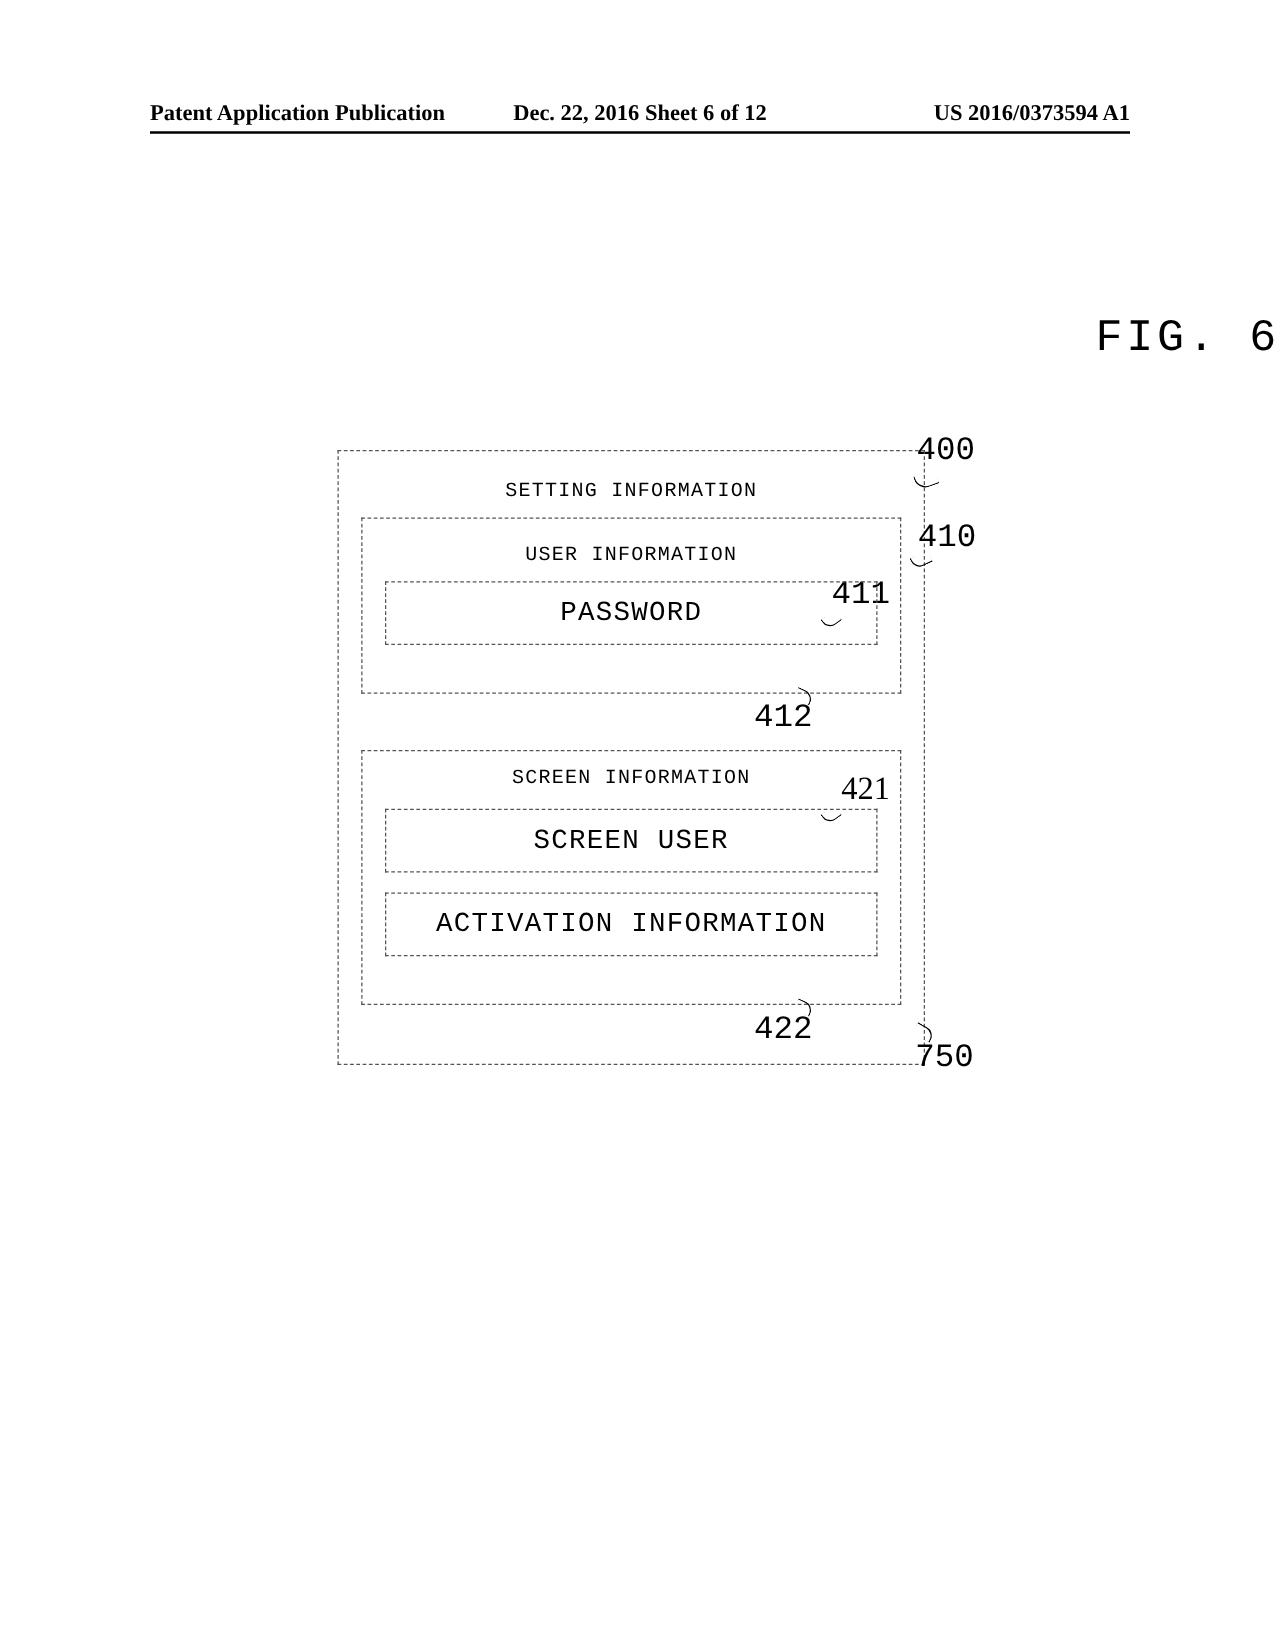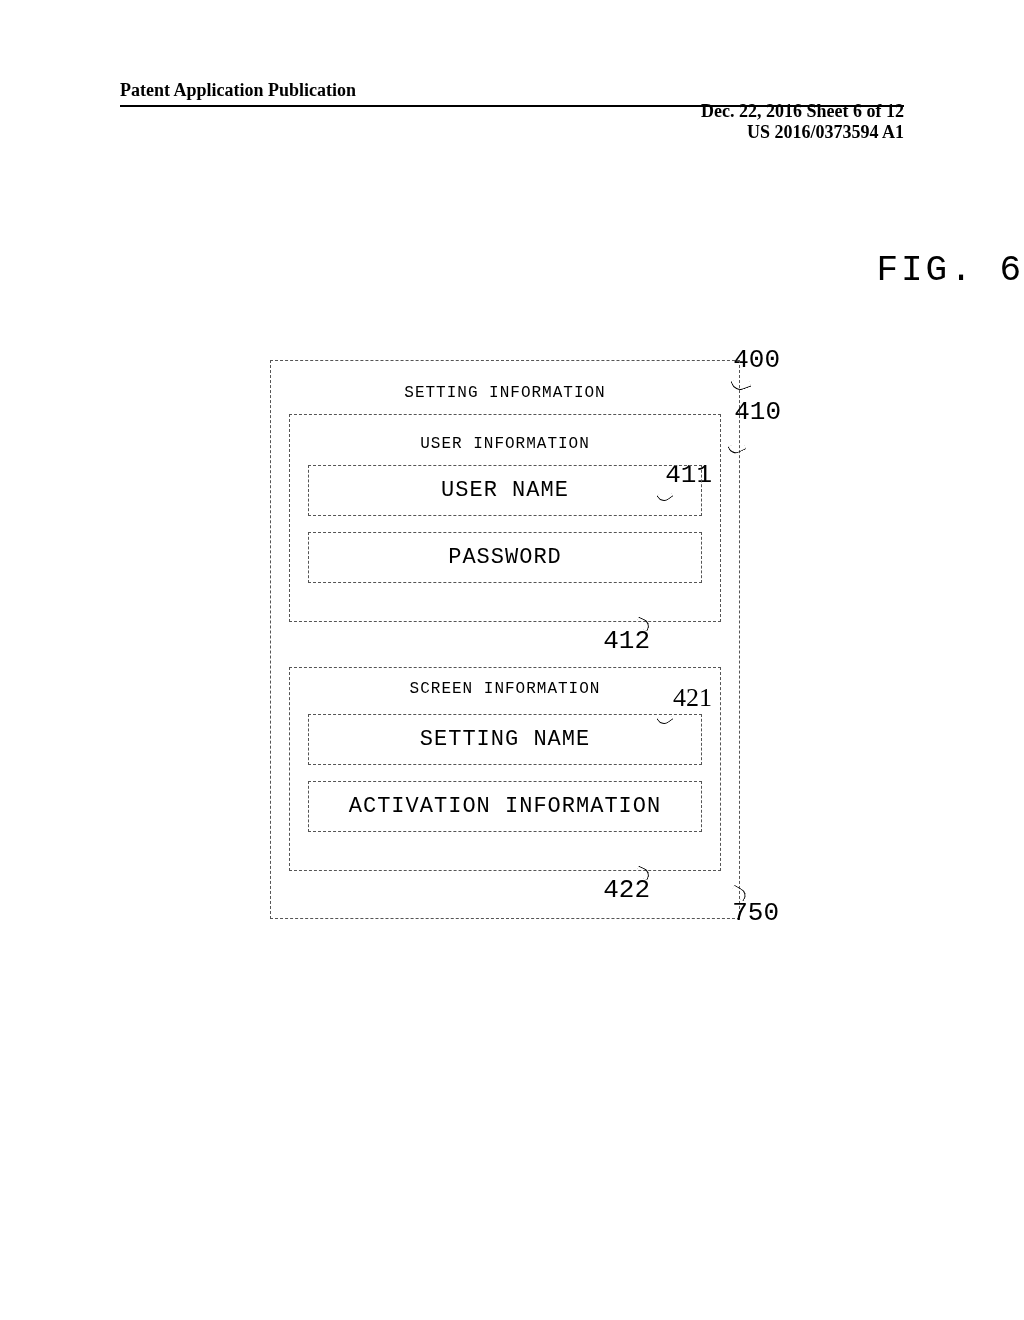--- a/index.html
+++ b/index.html
@@ -17,21 +17,20 @@
     .header {
       position: absolute;
       top: 80px;
       left: 0;
       right: 0;
       display: flex;
       justify-content: space-between;
       padding: 0 120px;
       font-size: 18px;
       font-weight: bold;
-      flex-direction: column;
     }
     .header-left {
       flex: 1;
     }
     .header-center {
       text-align: right;
     }
     .header-right {
       flex: 1;
       text-align: right;
@@ -84,21 +83,21 @@
     }
     .box-title {
       font-family: "Courier New", monospace;
       font-size: 16px;
       letter-spacing: 1px;
       text-align: center;
       margin: 8px 0 12px 0;
     }
     .ref-410 {
       position: absolute;
-      top: 36px;
+      top: 54px;
       right: -42px;
       font-family: "Courier New", monospace;
       font-size: 26px;
     }
     .tick-410 {
       position: absolute;
       top: 82px;
       right: -6px;
       width: 16px;
       height: 10px;
@@ -245,34 +244,33 @@
 
     <div class="ref-410">410</div>
     <div class="tick-410"></div>
 
     <div class="inner-box user-info-box">
       <div class="box-title">USER INFORMATION</div>
 
       <div class="ref-411">411</div>
       <div class="tick-411"></div>
 
-      <div class="field-box">USER NAME</div>
       <div class="field-box">PASSWORD</div>
 
       <div class="tick-412"></div>
       <div class="ref-412">412</div>
     </div>
 
     <div class="inner-box screen-info-box">
       <div class="box-title">SCREEN INFORMATION</div>
 
       <div class="ref-421">421</div>
       <div class="tick-421"></div>
 
-      <div class="field-box">SETTING NAME</div>
+      <div class="field-box">SCREEN USER</div>
       <div class="field-box">ACTIVATION INFORMATION</div>
 
       <div class="tick-422"></div>
       <div class="ref-422">422</div>
     </div>
 
     <div class="tick-420"></div>
     <div class="ref-420">750</div>
   </div>
 </div>

